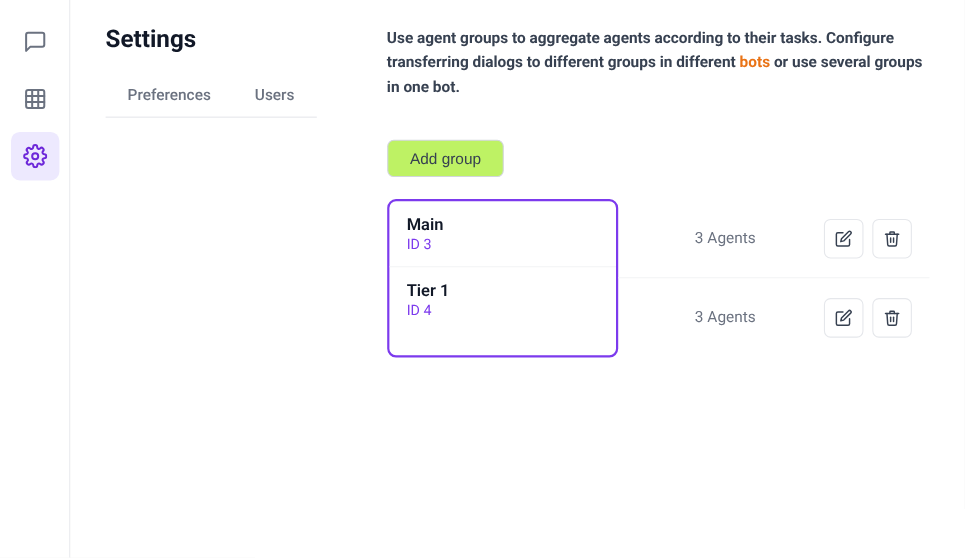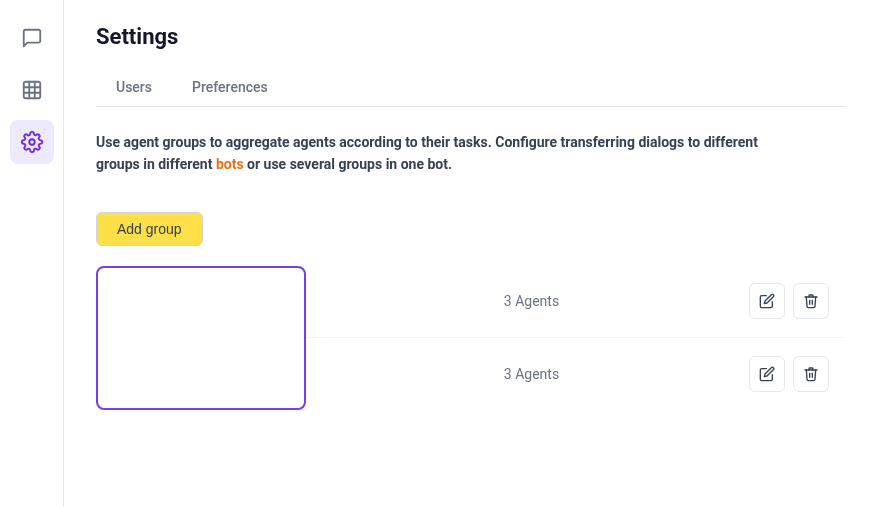--- a/index.html
+++ b/index.html
@@ -30,21 +30,21 @@
       background: #ede9fe;
       color: #6d28d9;
     }
     .sidebar-item svg { width: 22px; height: 22px; }
 
     
     .main {
       flex: 1;
       background: #fff;
       display: flex;
-      flex-direction: column;
+      flex-direction: row;
       overflow: hidden;
     }
 
     
     .page-header {
       padding: 24px 32px 0 32px;
     }
     .page-title {
       font-size: 22px;
       font-weight: 700;
@@ -93,21 +93,21 @@
     }
 
     
     .add-group-btn {
       display: inline-flex;
       align-items: center;
       justify-content: center;
       padding: 8px 20px;
       border: 1px solid #d1d5db;
       border-radius: 6px;
-      background: #fde047;
+      background: #bef264;
       color: #374151;
       font-size: 14px;
       cursor: pointer;
       margin-bottom: 20px;
       font-weight: 500;
     }
     .group-name {
       font-size: 15px;
       font-weight: 600;
       color: #111827;
@@ -207,36 +207,44 @@
       <circle cx="12" cy="12" r="3"></circle>
       <path d="M19.4 15a1.65 1.65 0 0 0 .33 1.82l.06.06a2 2 0 0 1-2.83 2.83l-.06-.06a1.65 1.65 0 0 0-1.82-.33 1.65 1.65 0 0 0-1 1.51V21a2 2 0 0 1-4 0v-.09A1.65 1.65 0 0 0 9 19.4a1.65 1.65 0 0 0-1.82.33l-.06.06a2 2 0 0 1-2.83-2.83l.06-.06A1.65 1.65 0 0 0 4.68 15a1.65 1.65 0 0 0-1.51-1H3a2 2 0 0 1 0-4h.09A1.65 1.65 0 0 0 4.6 9a1.65 1.65 0 0 0-.33-1.82l-.06-.06a2 2 0 0 1 2.83-2.83l.06.06A1.65 1.65 0 0 0 9 4.68a1.65 1.65 0 0 0 1-1.51V3a2 2 0 0 1 4 0v.09a1.65 1.65 0 0 0 1 1.51 1.65 1.65 0 0 0 1.82-.33l.06-.06a2 2 0 0 1 2.83 2.83l-.06.06A1.65 1.65 0 0 0 19.4 9a1.65 1.65 0 0 0 1.51 1H21a2 2 0 0 1 0 4h-.09a1.65 1.65 0 0 0-1.51 1z"></path>
     </svg>
   </div>
 </nav>
 
 <main class="main">
   <div class="page-header">
     <h1 class="page-title">Settings</h1>
     <div class="tabs">
+      <div class="tab">Preferences</div>
       <div class="tab">Users</div>
-      <div class="tab">Preferences</div>
     </div>
   </div>
 
   <div class="content">
     <p class="description">
       <span>Use agent groups to aggregate agents according to their tasks. Configure transferring dialogs to different groups in different </span><span class="link">bots</span><span> or use several groups in one bot.</span>
     </p>
 
     <button class="add-group-btn">Add group</button>
 
     
     <div class="combined-layout">
 
       <div class="left-selection">
+        <div class="selection-item">
+          <div class="group-name">Main</div>
+          <div class="group-id">ID 3</div>
+        </div>
+        <div class="selection-item">
+          <div class="group-name">Tier 1</div>
+          <div class="group-id">ID 4</div>
+        </div>
       </div>
 
       <div class="right-side">
         <div class="right-row">
           <span class="agents-count">3 Agents</span>
           <div class="action-buttons">
             <button class="action-btn">
               <svg viewBox="0 0 24 24" fill="none" stroke="currentColor" stroke-width="2" stroke-linecap="round" stroke-linejoin="round">
                 <path d="M11 4H4a2 2 0 0 0-2 2v14a2 2 0 0 0 2 2h14a2 2 0 0 0 2-2v-7"></path>
                 <path d="M18.5 2.5a2.121 2.121 0 0 1 3 3L12 15l-4 1 1-4 9.5-9.5z"></path>

